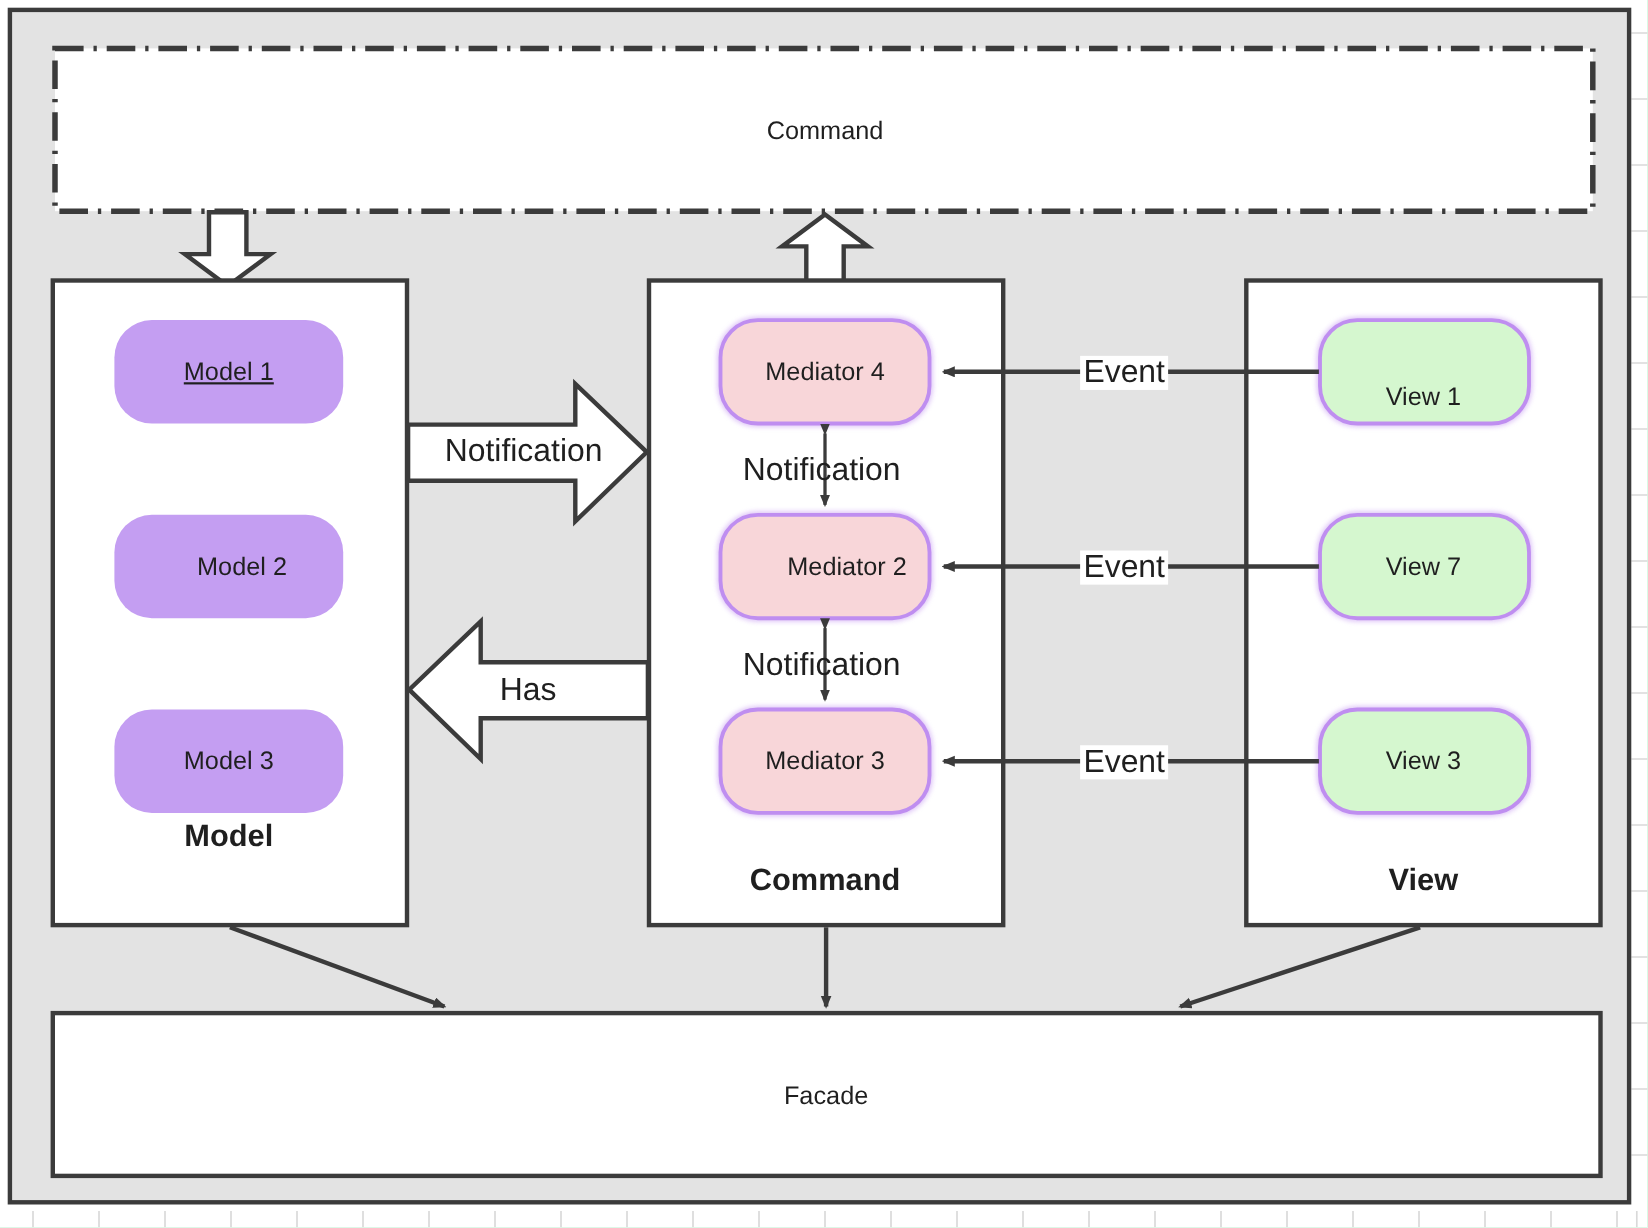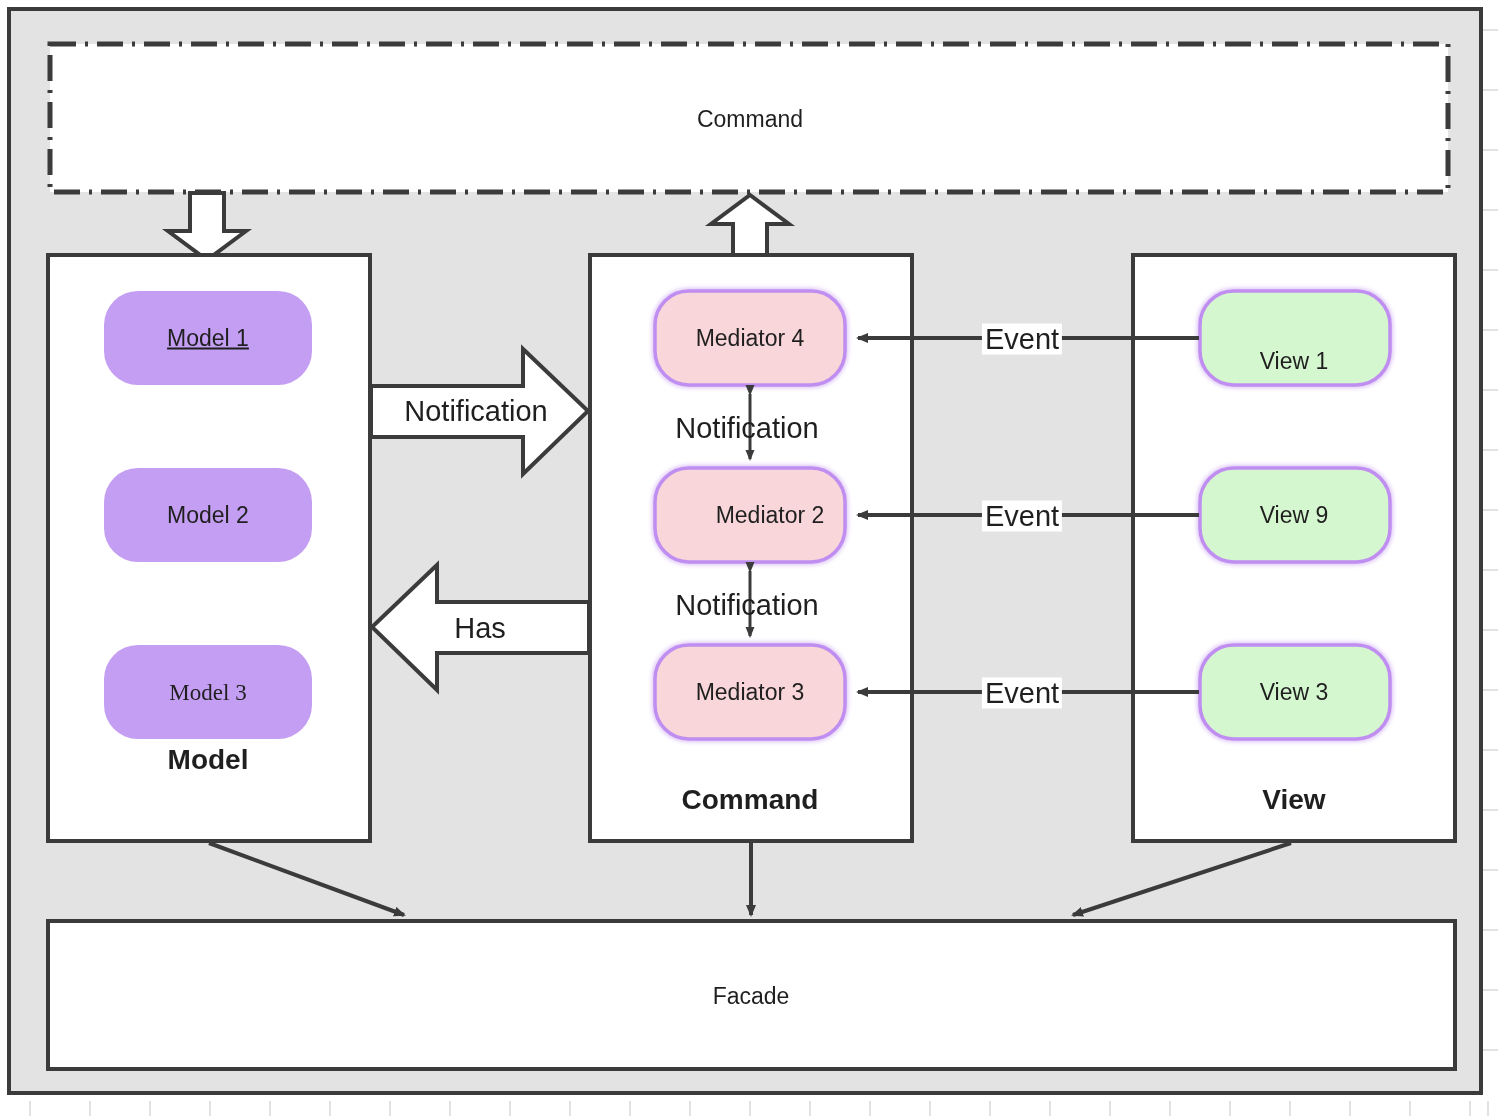--- a/index.html
+++ b/index.html
@@ -160,31 +160,31 @@
     <line x1="209" y1="843" x2="404" y2="915" stroke="#3b3b3b" stroke-width="4" marker-end="url(#arrowFill)"></line>
 
     <line x1="751" y1="843" x2="751" y2="915" stroke="#3b3b3b" stroke-width="4" marker-end="url(#arrowFill)"></line>
 
     <line x1="1291" y1="843" x2="1073" y2="915" stroke="#3b3b3b" stroke-width="4" marker-end="url(#arrowFill)"></line>
   </svg>
 
   <div class="lbl lbl-plain" style="left:750px; top:119px;">Command</div>
 
   <div class="lbl lbl-node" style="left:208px; top:338px;text-decoration:underline;">Model 1</div>
-  <div class="lbl lbl-node" style="left:208px; top:515px;">Model 2</div>
-  <div class="lbl lbl-node" style="left:208px; top:692px;font-family:Liberation Serif, serif;">Model 3</div>
+  <div class="lbl lbl-node" style="left:220px; top:515px;">Model 2</div>
+  <div class="lbl lbl-node" style="left:208px; top:692px;">Model 3</div>
   <div class="lbl lbl-section" style="left:208px; top:760px;">Model</div>
 
   <div class="lbl lbl-node" style="left:750px; top:338px;">Mediator 4</div>
   <div class="lbl lbl-node" style="left:750px; top:515px;margin-left:20px;">Mediator 2</div>
   <div class="lbl lbl-node" style="left:750px; top:692px;">Mediator 3</div>
   <div class="lbl lbl-section" style="left:750px; top:800px;">Command</div>
 
   <div class="lbl lbl-node" style="left:1294px; top:338px;margin-top:23px;">View 1</div>
-  <div class="lbl lbl-node" style="left:1294px; top:515px;">View 9</div>
+  <div class="lbl lbl-node" style="left:1294px; top:515px;">View 7</div>
   <div class="lbl lbl-node" style="left:1294px; top:692px;">View 3</div>
   <div class="lbl lbl-section" style="left:1294px; top:800px;">View</div>
 
   <div class="lbl lbl-edge" style="left:476px; top:411px;">Notification</div>
   <div class="lbl lbl-edge" style="left:480px; top:628px;">Has</div>
   <div class="lbl lbl-edge" style="left:747px; top:428px;">Notification</div>
   <div class="lbl lbl-edge" style="left:747px; top:605px;">Notification</div>
   <div class="lbl lbl-edge boxed" style="left:1022px; top:339px;">Event</div>
   <div class="lbl lbl-edge boxed" style="left:1022px; top:516px;">Event</div>
   <div class="lbl lbl-edge boxed" style="left:1022px; top:693px;">Event</div>

